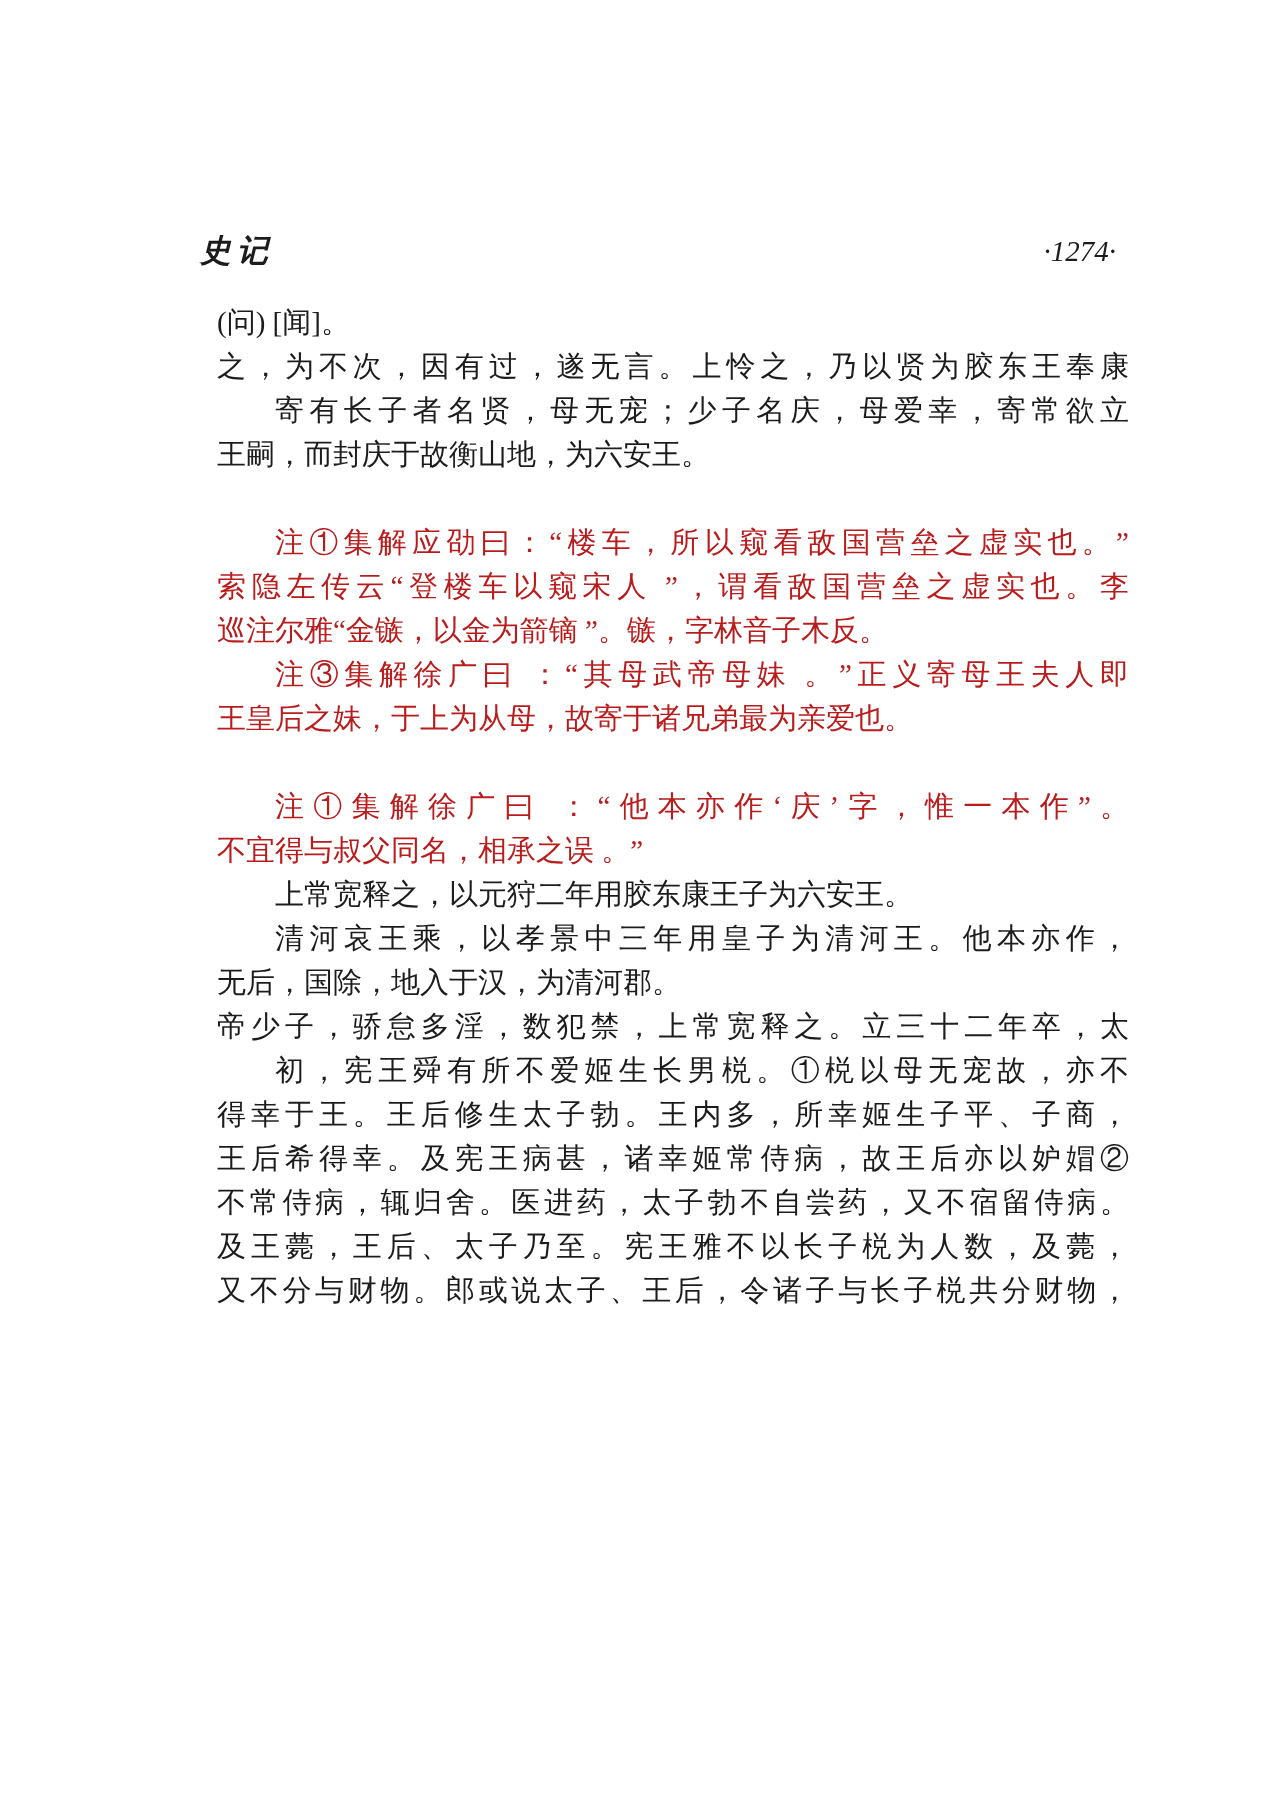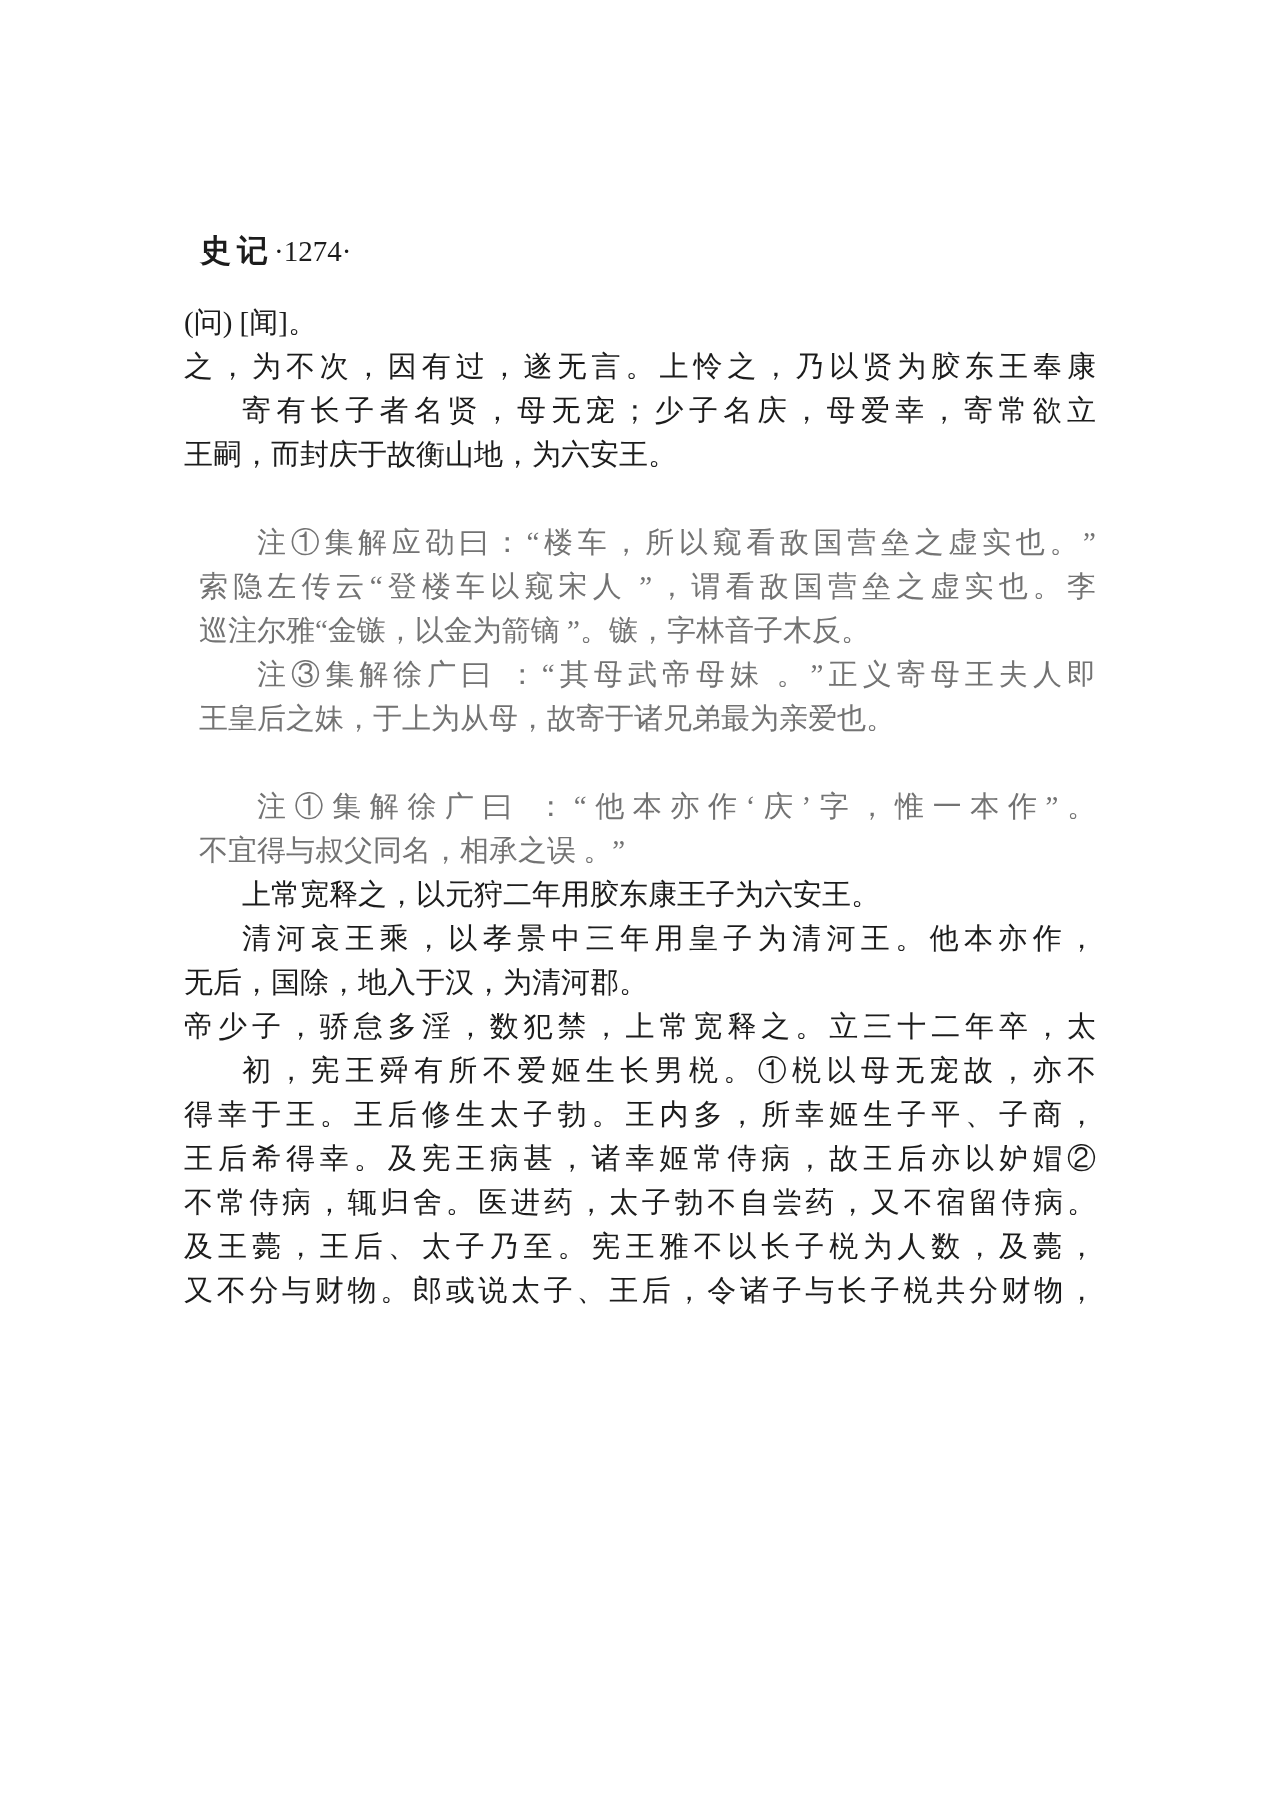--- a/index.html
+++ b/index.html
@@ -14,48 +14,49 @@
     background: #ffffff;
     overflow: hidden;
     font-family: "Liberation Serif", "DejaVu Serif", serif;
   }
   .header {
     position: absolute;
     left: 200px;
     top: 230px;
     width: 916px;
     display: flex;
+    justify-content: space-between;
     align-items: baseline;
+    font-style: italic;
   }
   .book-title {
     font-size: 31px;
     font-weight: bold;
     color: #1c1c1c;
     letter-spacing: 6px;
   }
   .page-number {
     font-size: 29px;
     color: #1c1c1c;
   }
   .body-text {
     position: absolute;
-    left: 184px;
+    left: 217px;
     top: 300px;
     width: 912px;
   }
   .line {
     font-size: 29px;
     line-height: 44px;
     height: 44px;
     color: #1c1c1c;
     white-space: pre-wrap;
   }
   .line.annotation {
-    color: #737373;
-    margin-left: 15px;
+    color: #b91c1c;
   }
   .line.indent {
     text-indent: 58px;
   }
   .line.justify {
     text-align: justify;
     text-align-last: justify;
     text-justify: inter-character;
   }
   .line.blank {

